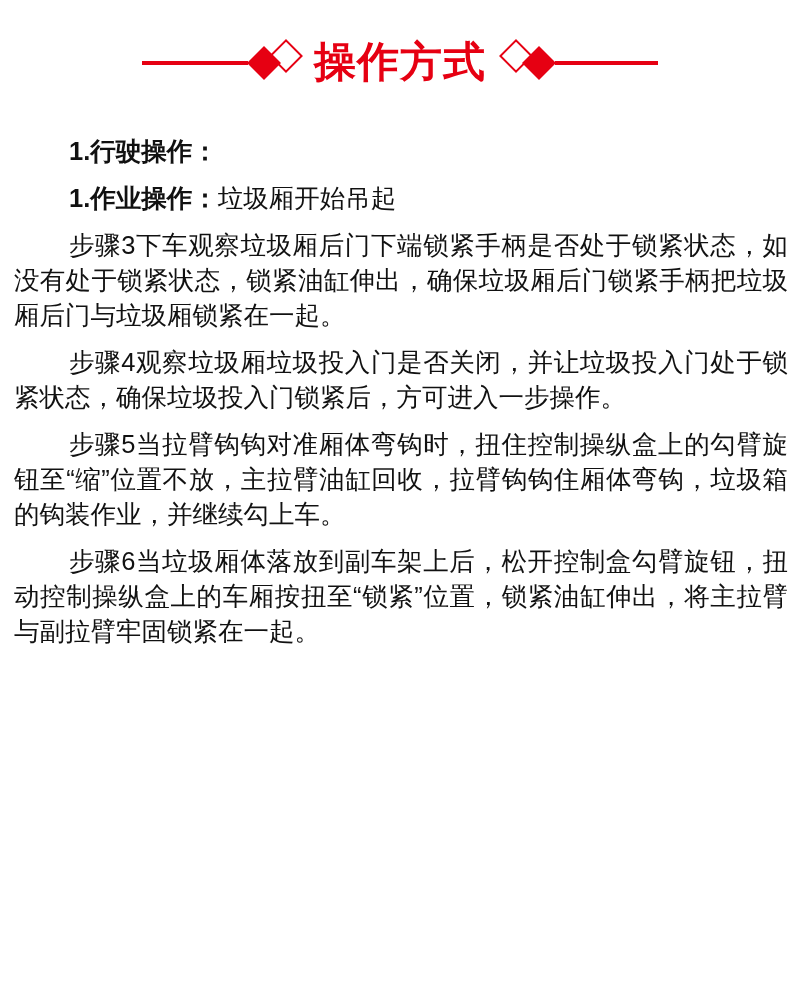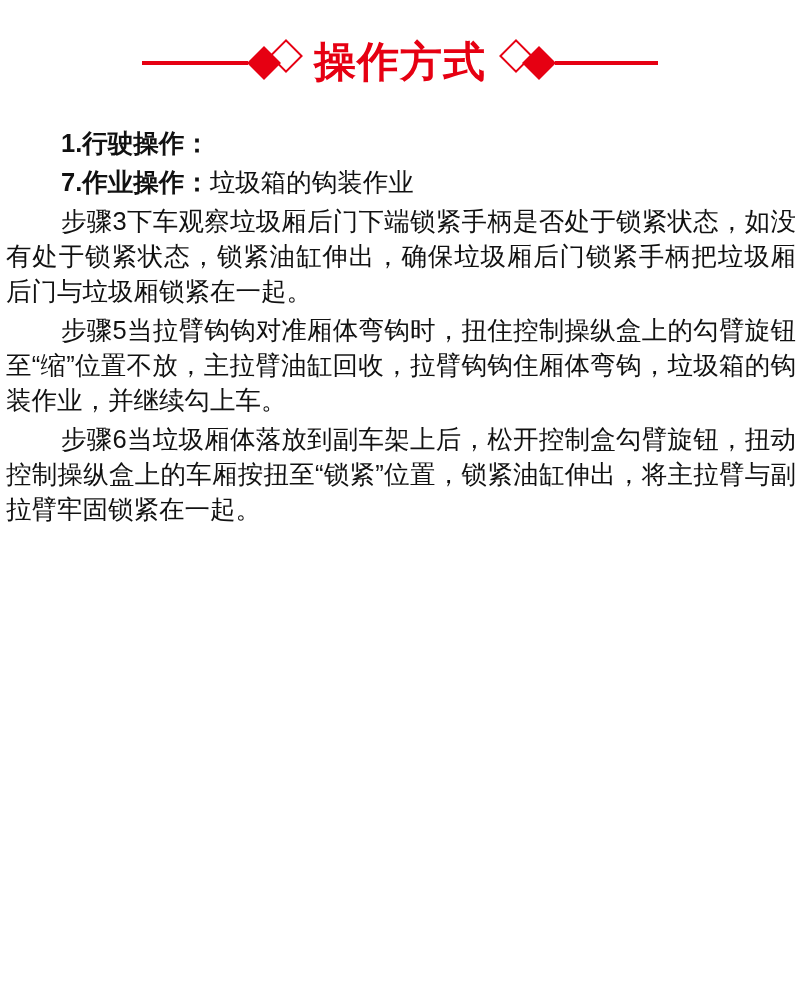--- a/index.html
+++ b/index.html
@@ -59,21 +59,21 @@
     font-weight: 700;
     letter-spacing: 1px;
     color: #e60012;
     white-space: nowrap;
   }
   
   .content {
     padding: 25px 0 0 2px;
   }
   .para {
-    margin: 4px;
+    margin: 12px;
     font-size: 25.5px;
     line-height: 35px;
     color: #111111;
     text-align: justify;
     text-justify: inter-character;
     word-break: break-all;
     line-break: anywhere;
     text-indent: 55px;
   }
   .bold { font-weight: 700; }
@@ -91,21 +91,22 @@
     <div class="diamond outline d-right-outline"></div>
     <div class="diamond filled d-right-filled"></div>
     <div class="hline right"></div>
   </div>
 
   <div class="content">
 
     <p class="para"><span class="bold">1.行驶操作：</span><span></span></p>
 
 
-    <p class="para"><span class="bold">7.作业操作：</span><span>垃圾箱的钩装作业</span></p>
+    <p class="para"><span class="bold">1.作业操作：</span><span>垃圾厢开始吊起</span></p>
 
     <p class="para">步骤3下车观察垃圾厢后门下端锁紧手柄是否处于锁紧状态，如没有处于锁紧状态，锁紧油缸伸出，确保垃圾厢后门锁紧手柄把垃圾厢后门与垃圾厢锁紧在一起。</p>
+    <p class="para">步骤4观察垃圾厢垃圾投入门是否关闭，并让垃圾投入门处于锁紧状态，确保垃圾投入门锁紧后，方可进入一步操作。</p>
     <p class="para">步骤5当拉臂钩钩对准厢体弯钩时，扭住控制操纵盒上的勾臂旋钮至“缩”位置不放，主拉臂油缸回收，拉臂钩钩住厢体弯钩，垃圾箱的钩装作业，并继续勾上车。</p>
     <p class="para">步骤6当垃圾厢体落放到副车架上后，松开控制盒勾臂旋钮，扭动控制操纵盒上的车厢按扭至“锁紧”位置，锁紧油缸伸出，将主拉臂与副拉臂牢固锁紧在一起。</p>
 
   </div>
 
 </div>
 
 </body></html>

